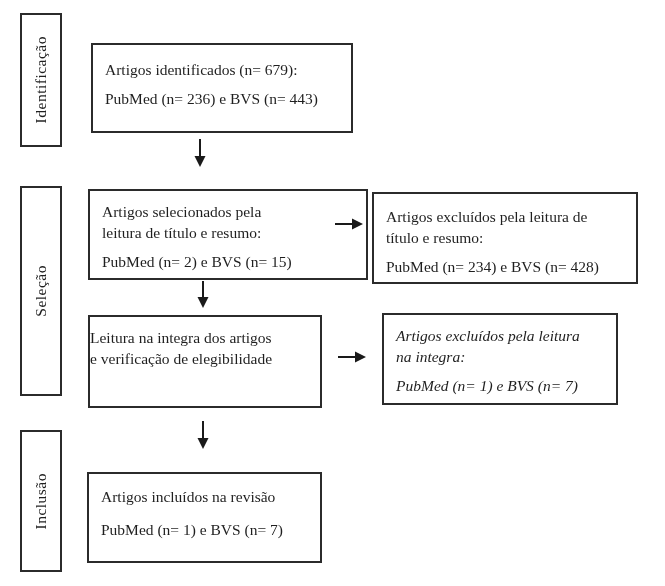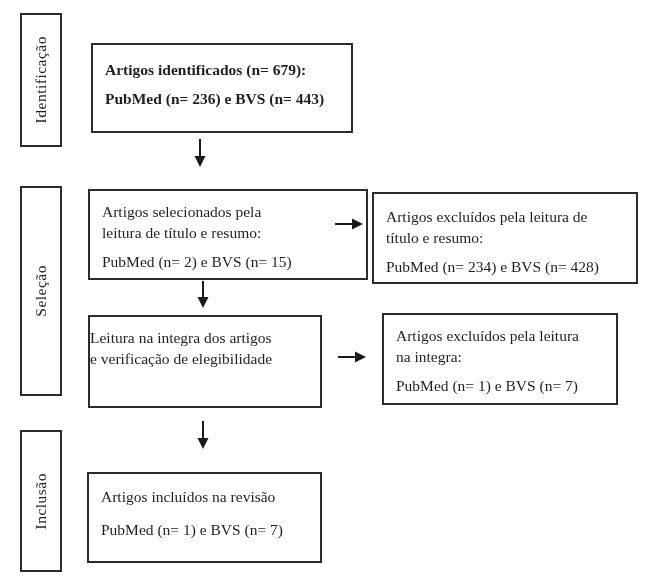--- a/index.html
+++ b/index.html
@@ -37,25 +37,25 @@
     border: 2px solid #2b2b2b;
     background: #ffffff;
     box-sizing: border-box;
     font-size: 15.5px;
     line-height: 21px;
   }
   .flow-box .line { white-space: nowrap; }
   .flow-box .para-gap { margin-top: 8px; }
   .flow-box .para-gap-lg { margin-top: 12px; }
 
-  #box-identified        { left: 91px;  top: 43px;  width: 262px; height: 90px; padding: 14px 12px; font-weight: bold; }
+  #box-identified        { left: 91px;  top: 43px;  width: 262px; height: 90px; padding: 14px 12px; }
   #box-selected          { left: 88px;  top: 189px; width: 280px; height: 91px; padding: 10px 12px; }
   #box-excluded-title    { left: 372px; top: 192px; width: 266px; height: 92px; padding: 12px 12px; }
   #box-fulltext          { left: 88px;  top: 315px; width: 234px; height: 93px; padding: 10px 0; }
-  #box-excluded-fulltext { left: 382px; top: 313px; width: 236px; height: 92px; padding: 10px 12px; }
+  #box-excluded-fulltext { left: 382px; top: 313px; width: 236px; height: 92px; padding: 10px 12px; font-style: italic; }
   #box-included          { left: 87px;  top: 472px; width: 235px; height: 91px; padding: 12px 12px; }
 
   #stage-identificacao { left: 20px; top: 13px;  width: 42px; height: 134px; }
   #stage-selecao       { left: 20px; top: 186px; width: 42px; height: 210px; }
   #stage-inclusao      { left: 20px; top: 430px; width: 42px; height: 142px; }
 
   .arrow { position: absolute; }
   .arrow svg { display: block; }
 </style>
 </head>

